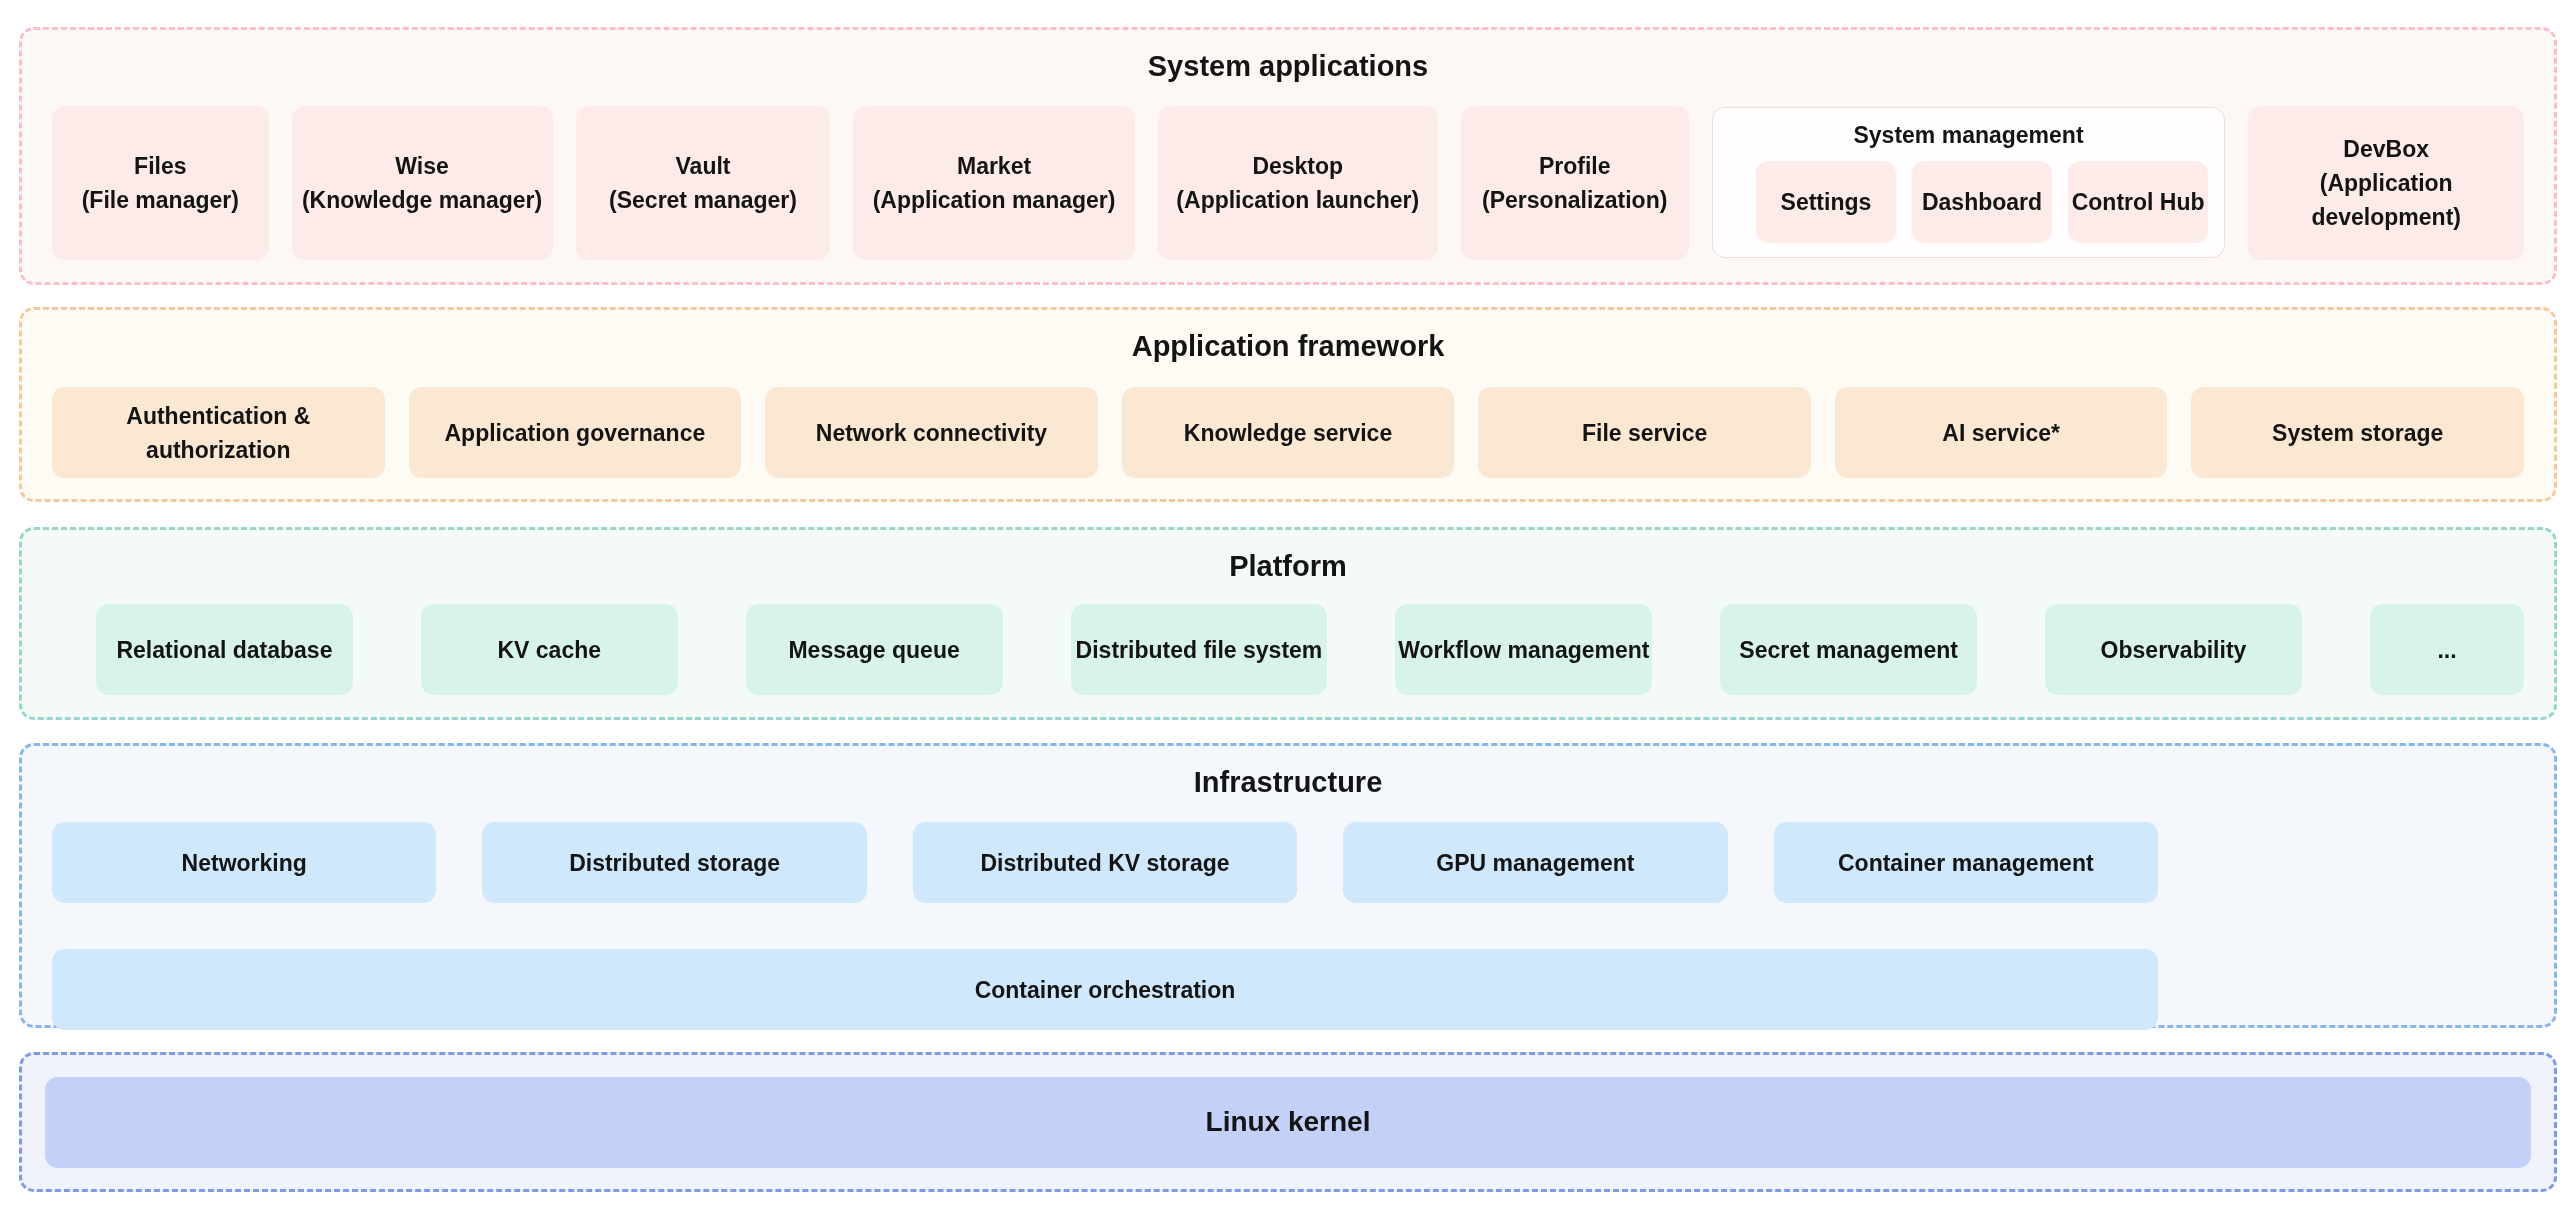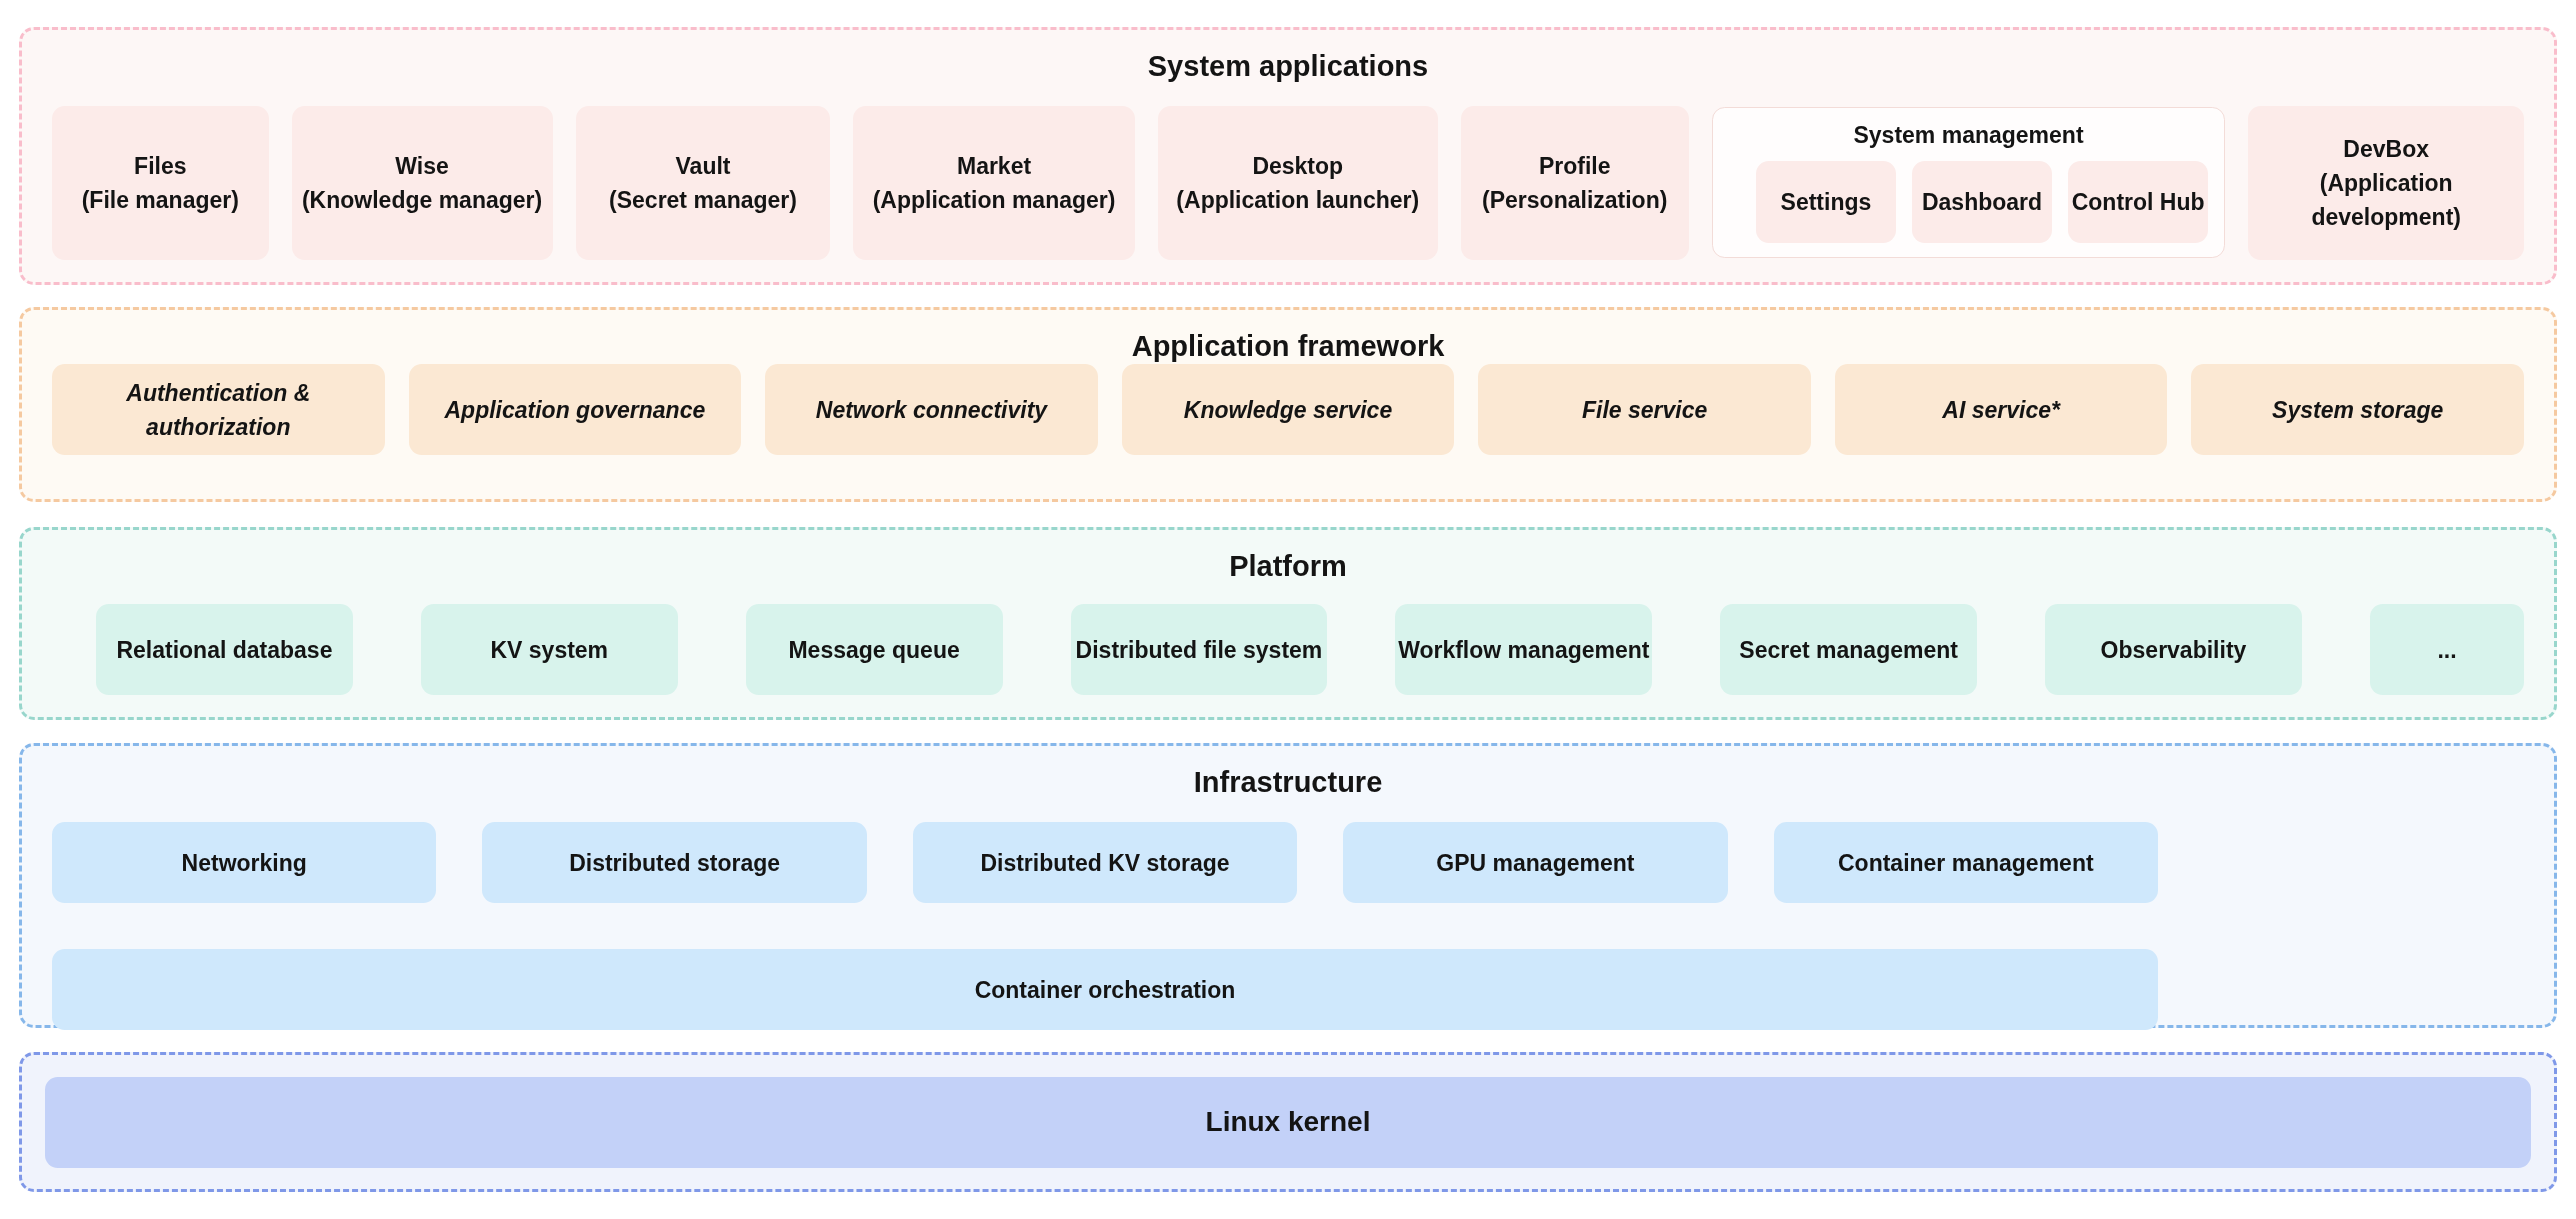--- a/index.html
+++ b/index.html
@@ -42,21 +42,21 @@
     border:1.3px solid var(--group-border,#f3dcd8);
     border-radius:12.7px;
     padding:11.4px 16.5px 14px 16.5px;
     display:flex;flex-direction:column;justify-content:flex-end;
   }
   .group-title{text-align:center;font-size:23px;font-weight:600;line-height:32px;margin-bottom:10px;}
   .group-row{display:flex;gap:16.5px;flex:1;padding-left:27px;}
   .group .box{height:auto;flex:1 1 0;}
   
   .band2{height:195px;border-color:var(--framework-border,#f5c9a0);background:var(--framework-bg,#fefaf4);margin-bottom:25px;}
-  .band2 .row{gap:24px;font-style:italic;}
+  .band2 .row{margin-top:23px;gap:24px;}
   .band2 .box{height:91px;flex:1 1 0;background:var(--framework-box,#fbe8d3);}
   
   .band3{height:193px;border-color:var(--platform-border,#98d6cc);background:var(--platform-bg,#f3faf8);margin-bottom:23px;}
   .band3 .row{margin-top:20px;gap:24px;}
   .band3 .box{height:91px;flex:1 1 0;background:var(--platform-box,#d8f3ec);margin-left:44px;}
   .band3 .box.narrow{flex:0.6 1 0;}
   
   .band4{height:285px;border-color:var(--infra-border,#86b7ea);background:var(--infra-bg,#f4f8fd);margin-bottom:24px;}
   .grid4{
     margin-top:22px;
@@ -127,21 +127,21 @@
     <div class="box">File service</div>
     <div class="box">AI service*</div>
     <div class="box">System storage</div>
   </div>
 </div>
 
 <div class="band band3">
   <div class="band-title">Platform</div>
   <div class="row">
     <div class="box">Relational database</div>
-    <div class="box">KV system</div>
+    <div class="box">KV cache</div>
     <div class="box">Message queue</div>
     <div class="box">Distributed file system</div>
     <div class="box">Workflow management</div>
     <div class="box">Secret management</div>
     <div class="box">Observability</div>
     <div class="box narrow">...</div>
   </div>
 </div>
 
 <div class="band band4">

